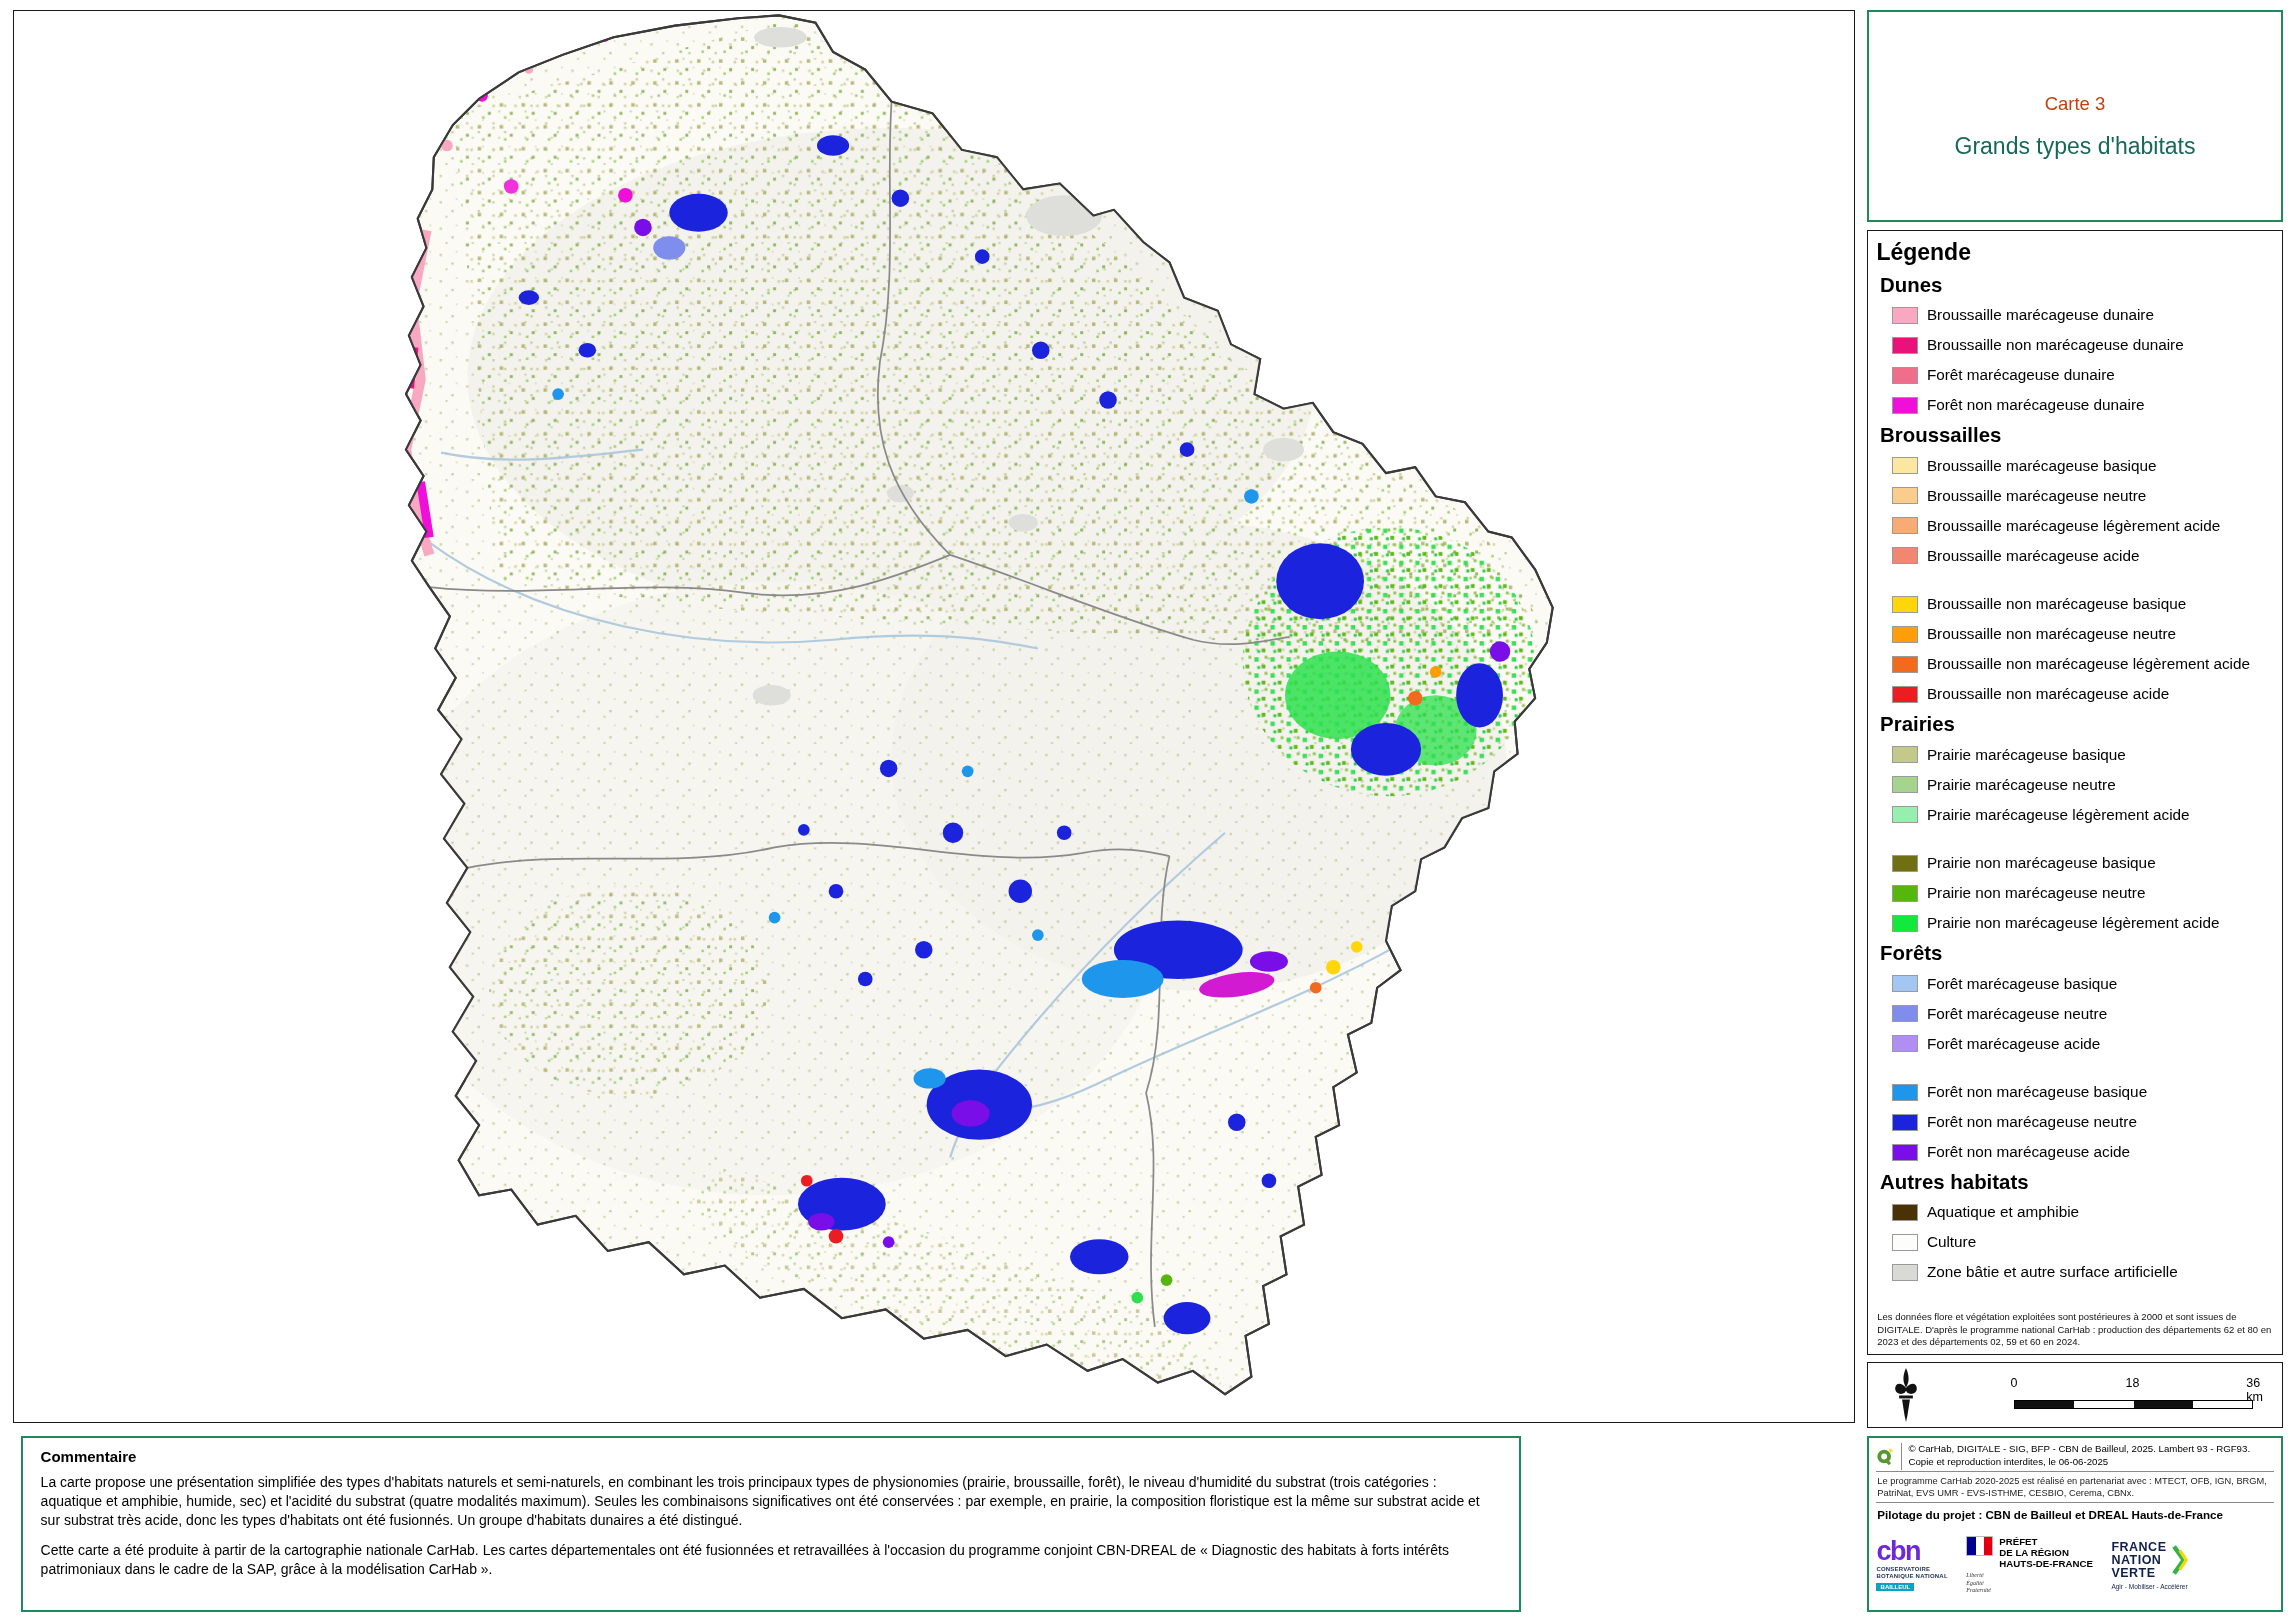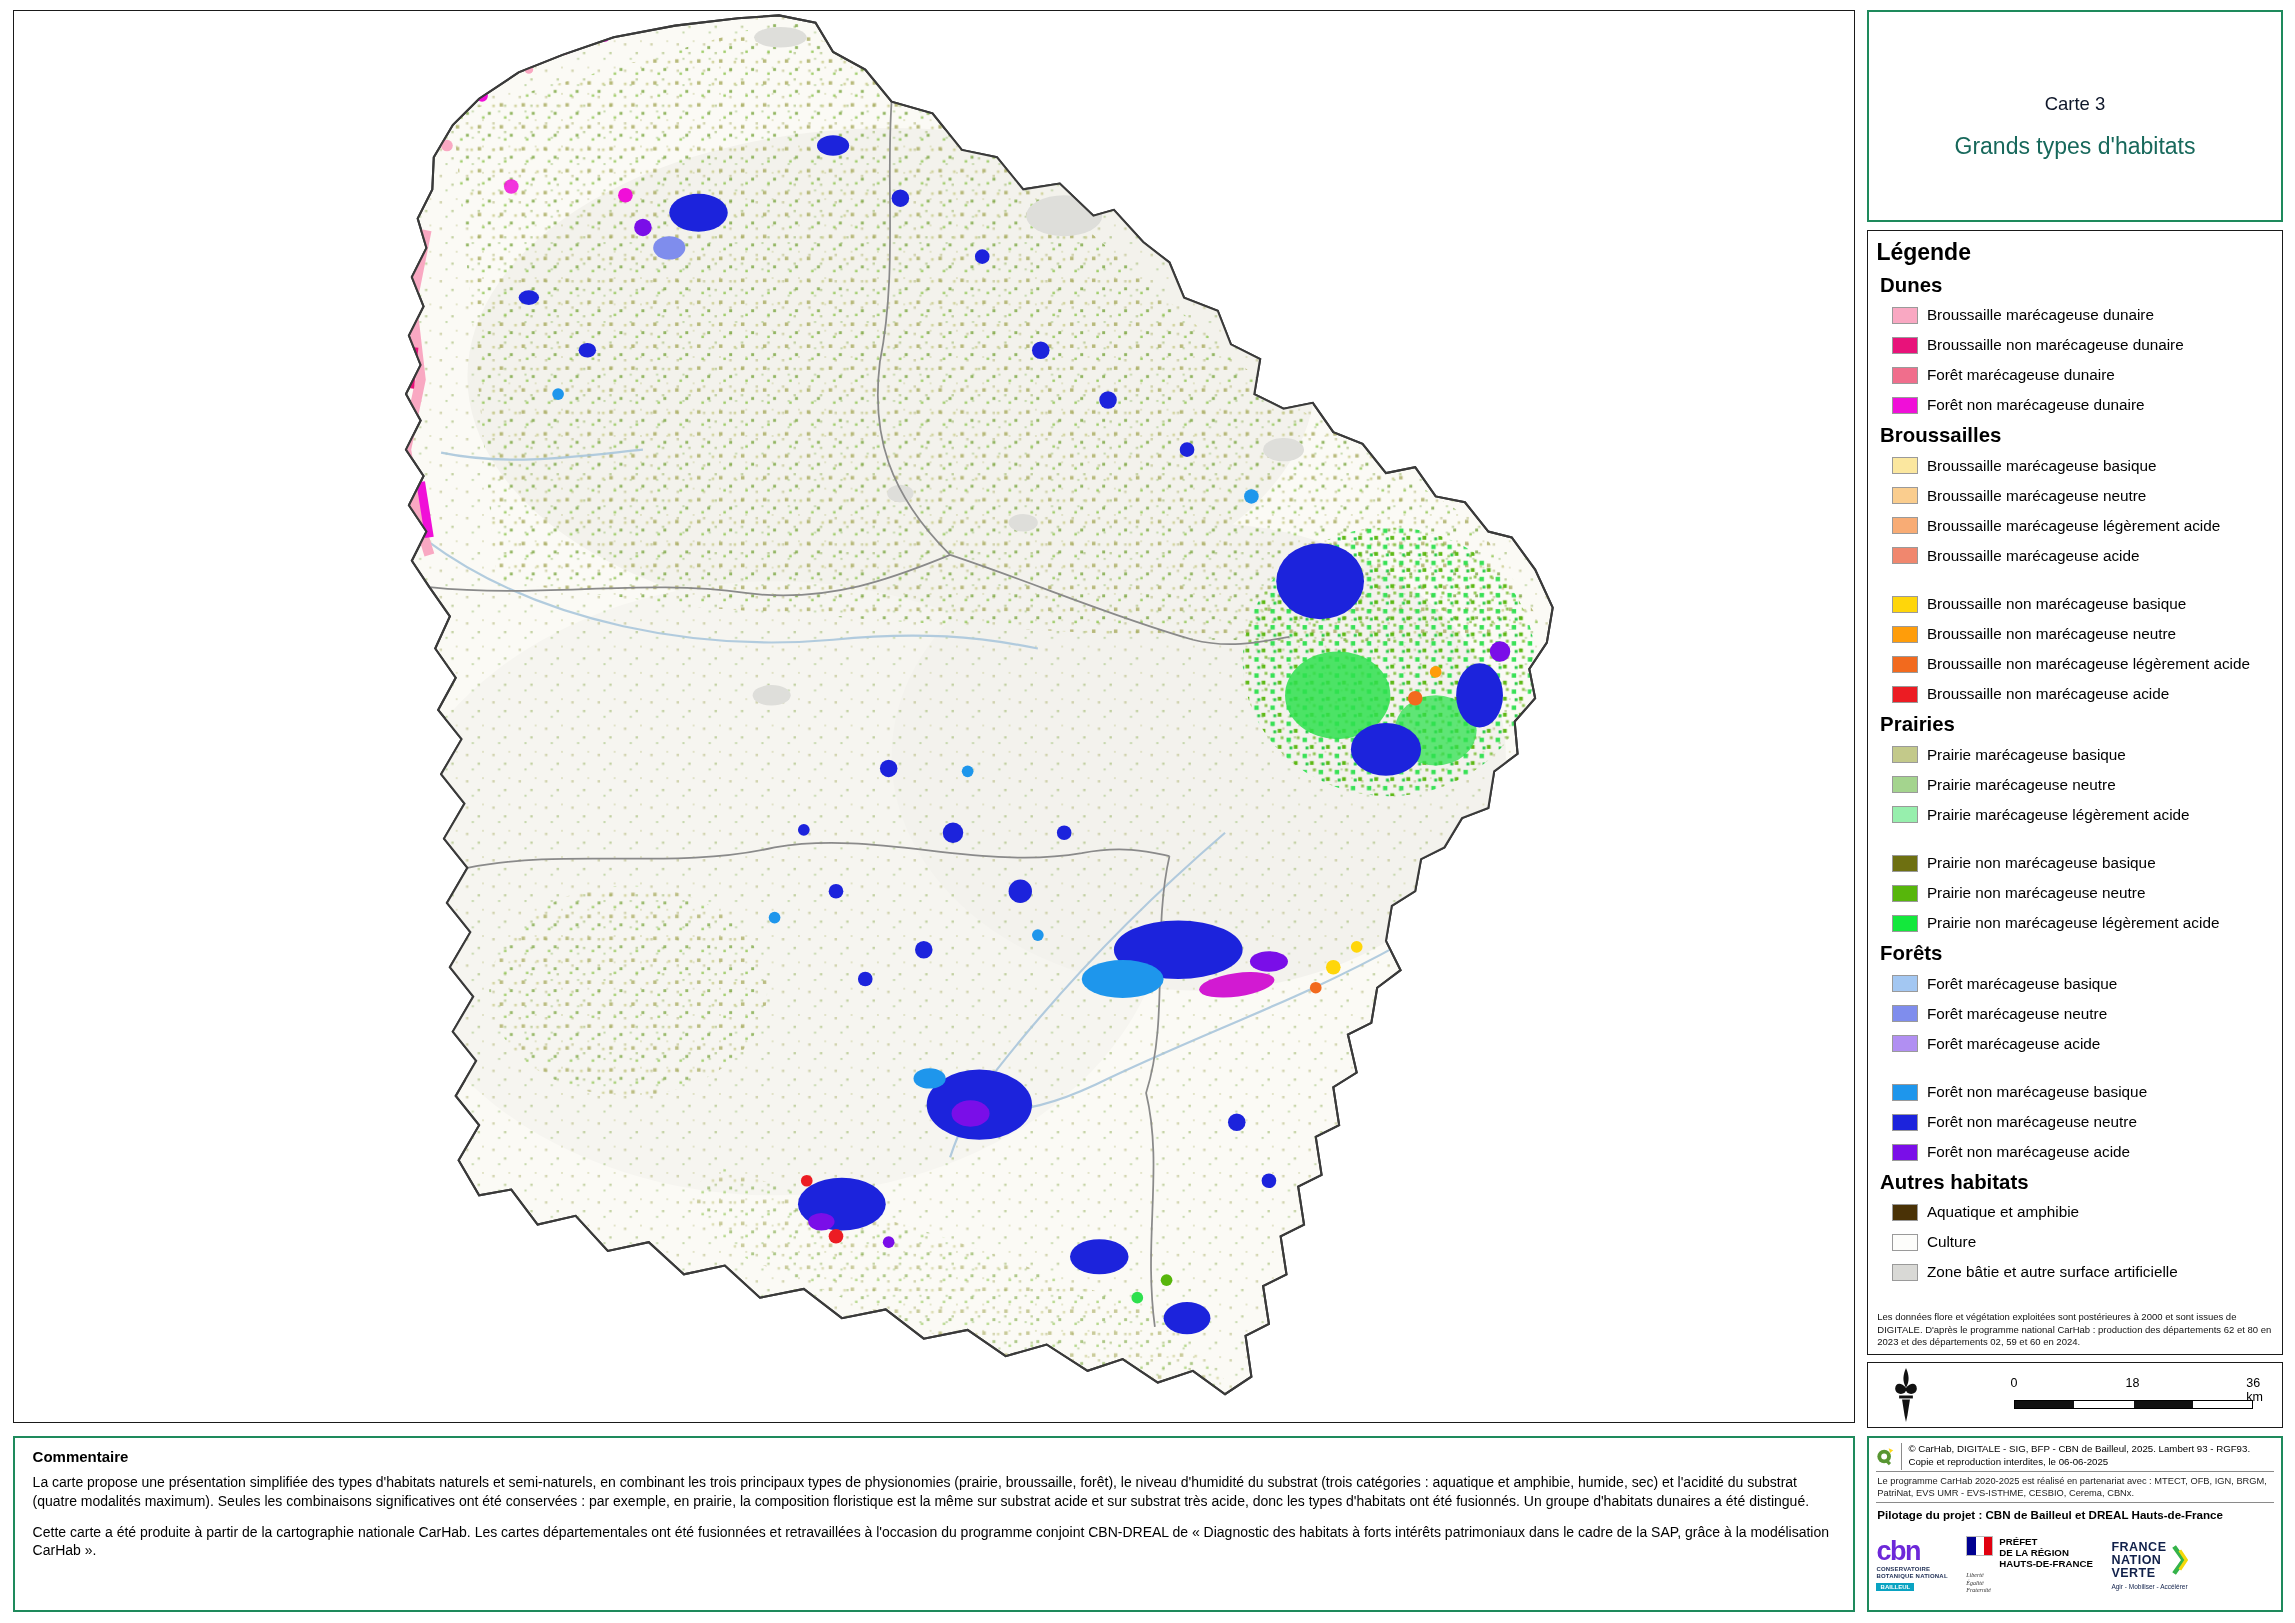--- a/index.html
+++ b/index.html
@@ -9,21 +9,21 @@
 
   
   #map-frame{left:13px;top:10.2px;width:1842px;height:1413px;border:1.4px solid #1a1a1a}
   #map-frame svg{display:block;width:100%;height:100%}
 
   
   #title-box{left:1867px;top:10.2px;width:416px;height:212px;border:2.3px solid #1E8A5C;
              display:flex;flex-direction:column;align-items:center;justify-content:center;
              text-align:center;padding:9.3px 15.7px}
   .tb-title{font-size:19px;font-weight:700;color:#17685B;line-height:1.38}
-  .tb-carte{font-size:18.5px;color:#0f172a;margin-top:21px;font-weight:500}
+  .tb-carte{font-size:18.5px;color:#c2410c;margin-top:21px;font-weight:500}
   .tb-sub{font-size:23px;color:#17685B;margin-top:18.5px;font-weight:500}
 
   
   #legend-box{left:1867px;top:230px;width:416px;height:1125px;border:1.4px solid #1a1a1a;
               display:flex;flex-direction:column;padding:6.5px 4.6px 5.6px 6.5px}
   .lg-title{font-size:23px;font-weight:700;margin:1.9px 0 3.7px 1.9px}
   .gname{font-size:20.4px;font-weight:700;margin:3.7px 0 3.7px 5.6px}
   .row{display:flex;align-items:center;height:30px;padding-left:17.6px}
   .sw{width:25.5px;height:17px;border:0.9px solid #9a9a9a;margin-right:9.3px;flex:none;box-sizing:border-box}
   .lbl{font-size:15.3px}
@@ -57,21 +57,21 @@
   .pf-flag{display:flex;width:25px;height:17.6px;border:0.5px solid #bbb;flex:none}
   .pf-flag span{flex:1}
   .pf-text{font-weight:800;font-size:9.7px;line-height:1.14}
   .pf-motto{font-family:"Liberation Serif",serif;font-style:italic;font-size:6px;color:#333;line-height:1.25;margin-top:3.2px}
   .fnv{display:flex;flex-direction:column}
   .fnv-main{display:flex;align-items:center;gap:5.6px}
   .fnv-words{font-size:12.5px;font-weight:800;color:#10204a;line-height:1.05;letter-spacing:0.5px}
   .fnv-tag{font-size:6.5px;color:#10204a;margin-top:3.2px}
 
   
-  #comment-box{left:13px;top:1436px;width:1842px;height:176px;border:2.3px solid #1E8A5C;padding:10.2px 17.6px}
+  #comment-box{left:21px;top:1436px;width:1500px;height:176px;border:2.3px solid #1E8A5C;padding:10.2px 17.6px}
   .cm-h{font-size:15px;font-weight:700;margin:0 0 8.3px}
   .cm-p{font-size:14px;line-height:1.33;margin:0 0 12px}
 </style>
 </head>
 <body>
 
 <div class="box" id="map-frame">
   <svg viewBox="0 0 1258 965" preserveAspectRatio="none">
     <defs>
       <path id="regionPath" d="M287,100 L300,78 318,60 345,42 375,30 410,18 452,10 495,5 523,3 548,8 560,28 582,40 600,62 628,70 648,95 672,100 690,122 715,118 738,140 752,136 772,158 790,172 800,196 823,205 832,228 852,238 848,262 868,272 888,268 902,288 922,296 938,316 958,312 972,332 992,336 1008,356 1024,360 1040,382 1052,408 1048,432 1036,450 1040,470 1026,486 1028,508 1012,520 1008,545 990,552 978,572 962,580 958,602 942,612 938,636 948,656 932,668 928,692 912,700 918,726 902,736 906,762 890,770 894,796 878,804 882,830 866,838 870,864 854,872 858,898 842,906 846,934 828,946 806,930 782,938 758,922 734,930 706,912 678,920 652,902 622,908 596,888 566,894 540,874 510,880 486,858 458,864 434,842 406,848 384,824 358,830 340,806 318,810 304,786 318,762 302,742 316,718 300,698 314,674 298,654 312,630 296,610 310,586 294,566 308,542 292,522 306,498 290,478 302,456 288,436 298,414 284,394 272,376 282,356 270,338 280,318 268,300 278,280 268,262 278,242 270,222 280,202 272,182 282,162 276,142 286,122 Z"></path>

